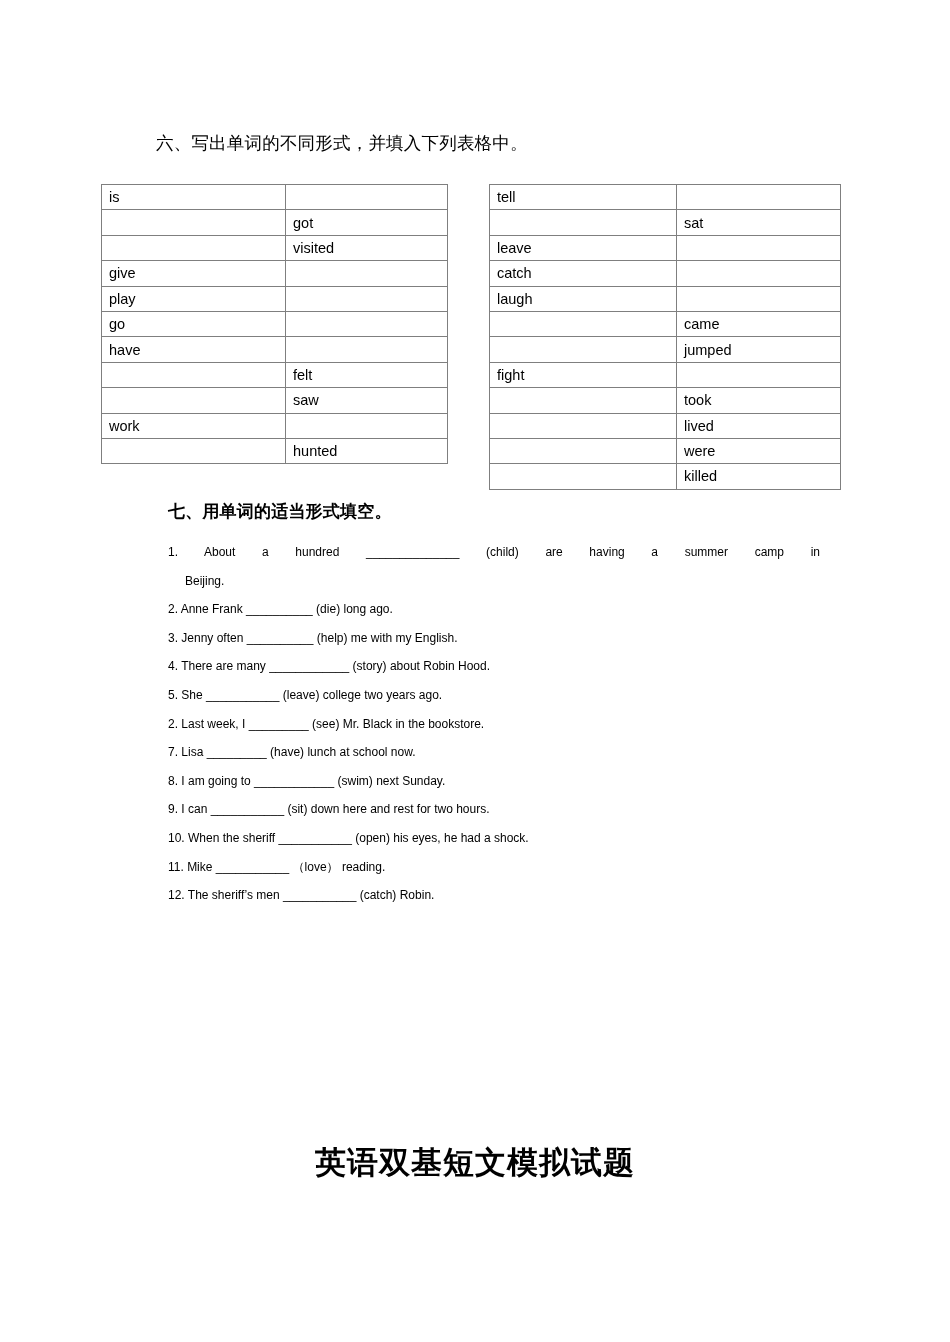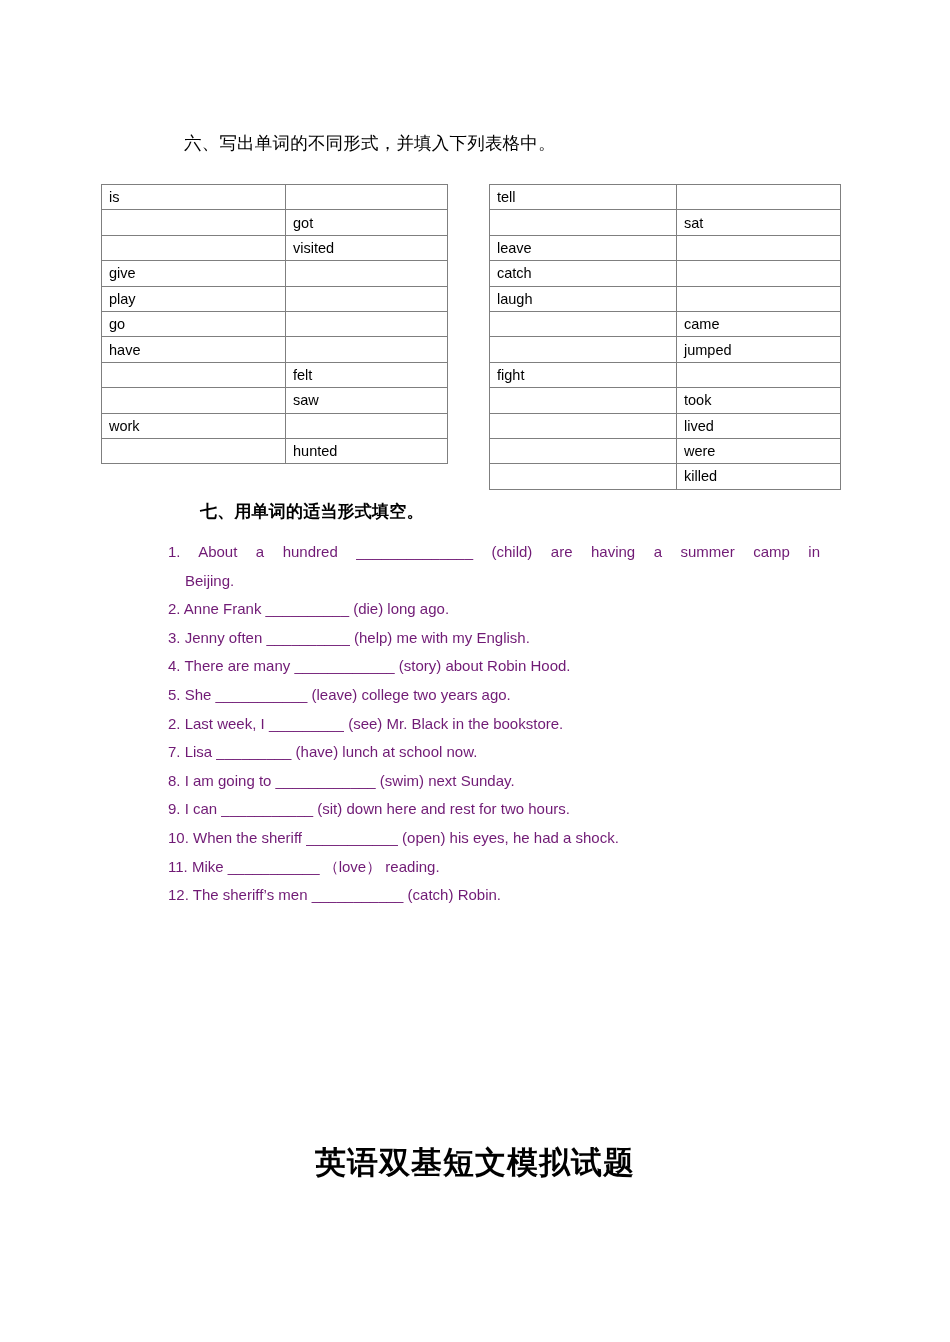--- a/index.html
+++ b/index.html
@@ -19,30 +19,29 @@
 
   
   .section-heading {
     position: absolute;
     font-size: 17.5px;
     line-height: 24px;
     letter-spacing: 0.2px;
     white-space: nowrap;
   }
   #heading-six {
-    left: 184px;
+    left: 156px;
     top: 131px;
     font-weight: 400;
   }
   #heading-seven {
     left: 168px;
     top: 500px;
     font-weight: 700;
     font-size: 17px;
-    margin-left: 32px;
   }
 
   
   .word-table {
     position: absolute;
     border-collapse: collapse;
     table-layout: fixed;
     font-size: 14.5px;
   }
   #table-left  { left: 101px; top: 184px; width: 330px; border-radius: 28px; }
@@ -64,23 +63,23 @@
   #table-right td.col-past { width: 156px; }
 
   
   #questions {
     position: absolute;
     left: 168px;
     top: 538px;
     width: 652px;
   }
   .question {
-    font-size: 15px;
+    font-size: 12px;
     line-height: 28.6px;
-    color: #701a75;
+    color: #000000;
     white-space: pre-wrap;
   }
   .question.justified {
     text-align: justify;
     text-align-last: left;
     text-justify: inter-word;
     padding-left: 0;
     text-indent: 0;
   }
   .q-wrap-indent {

